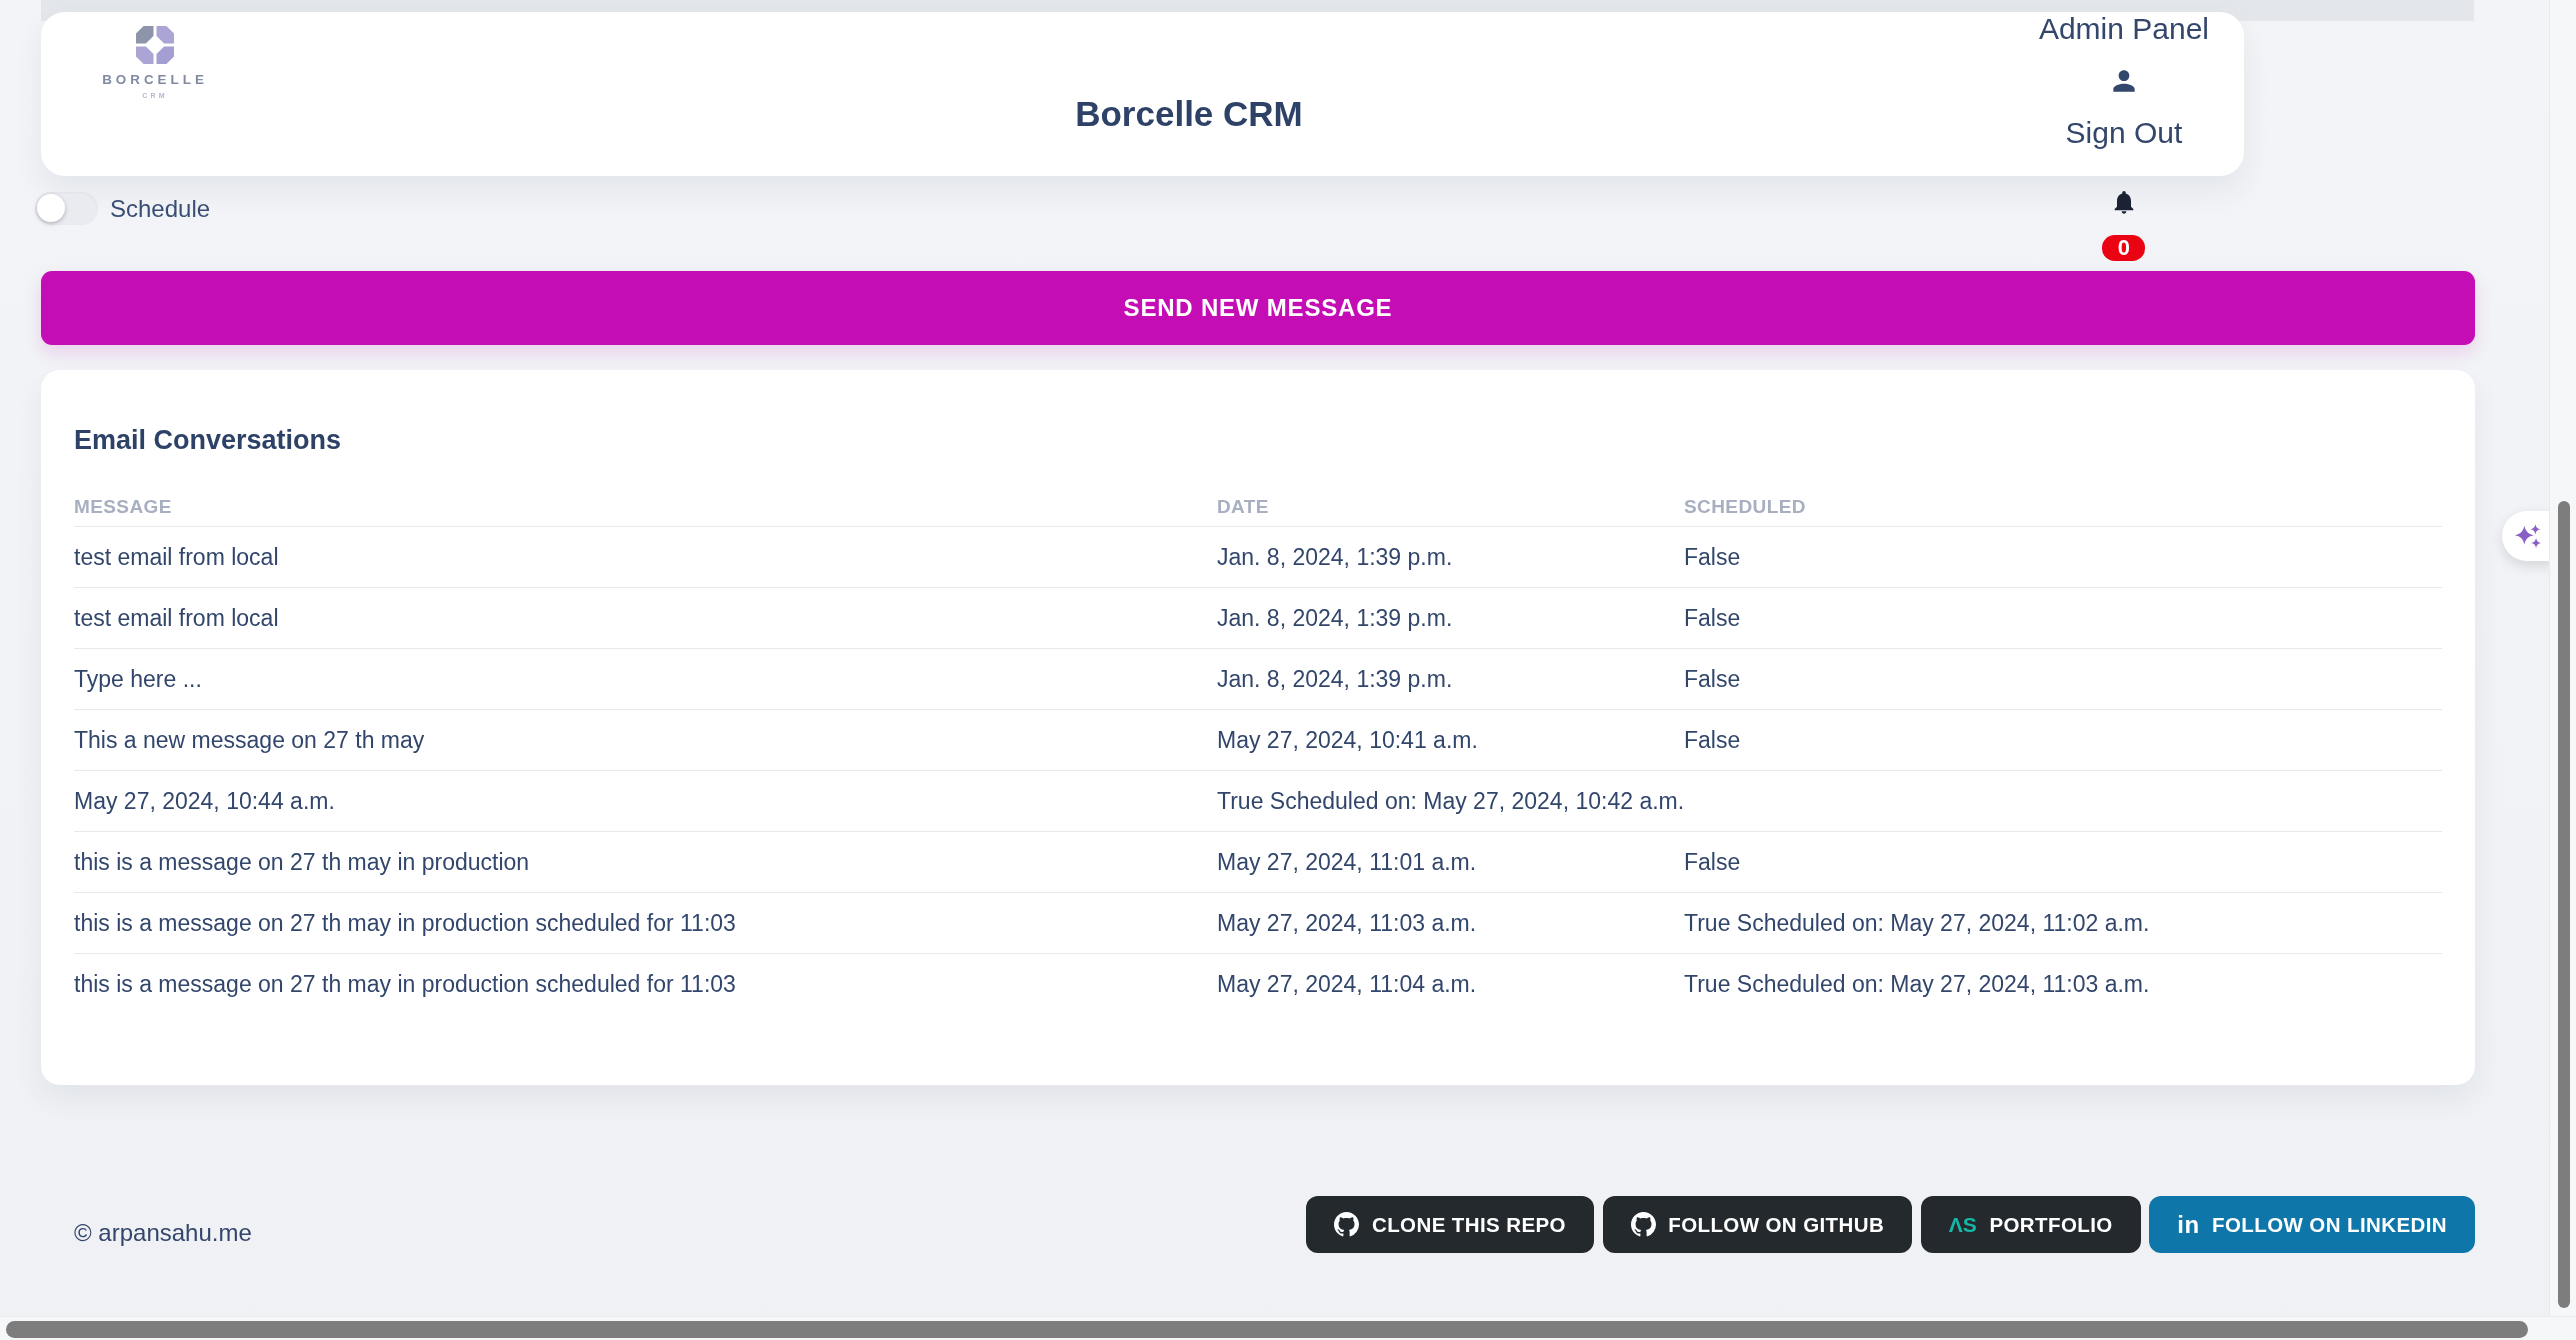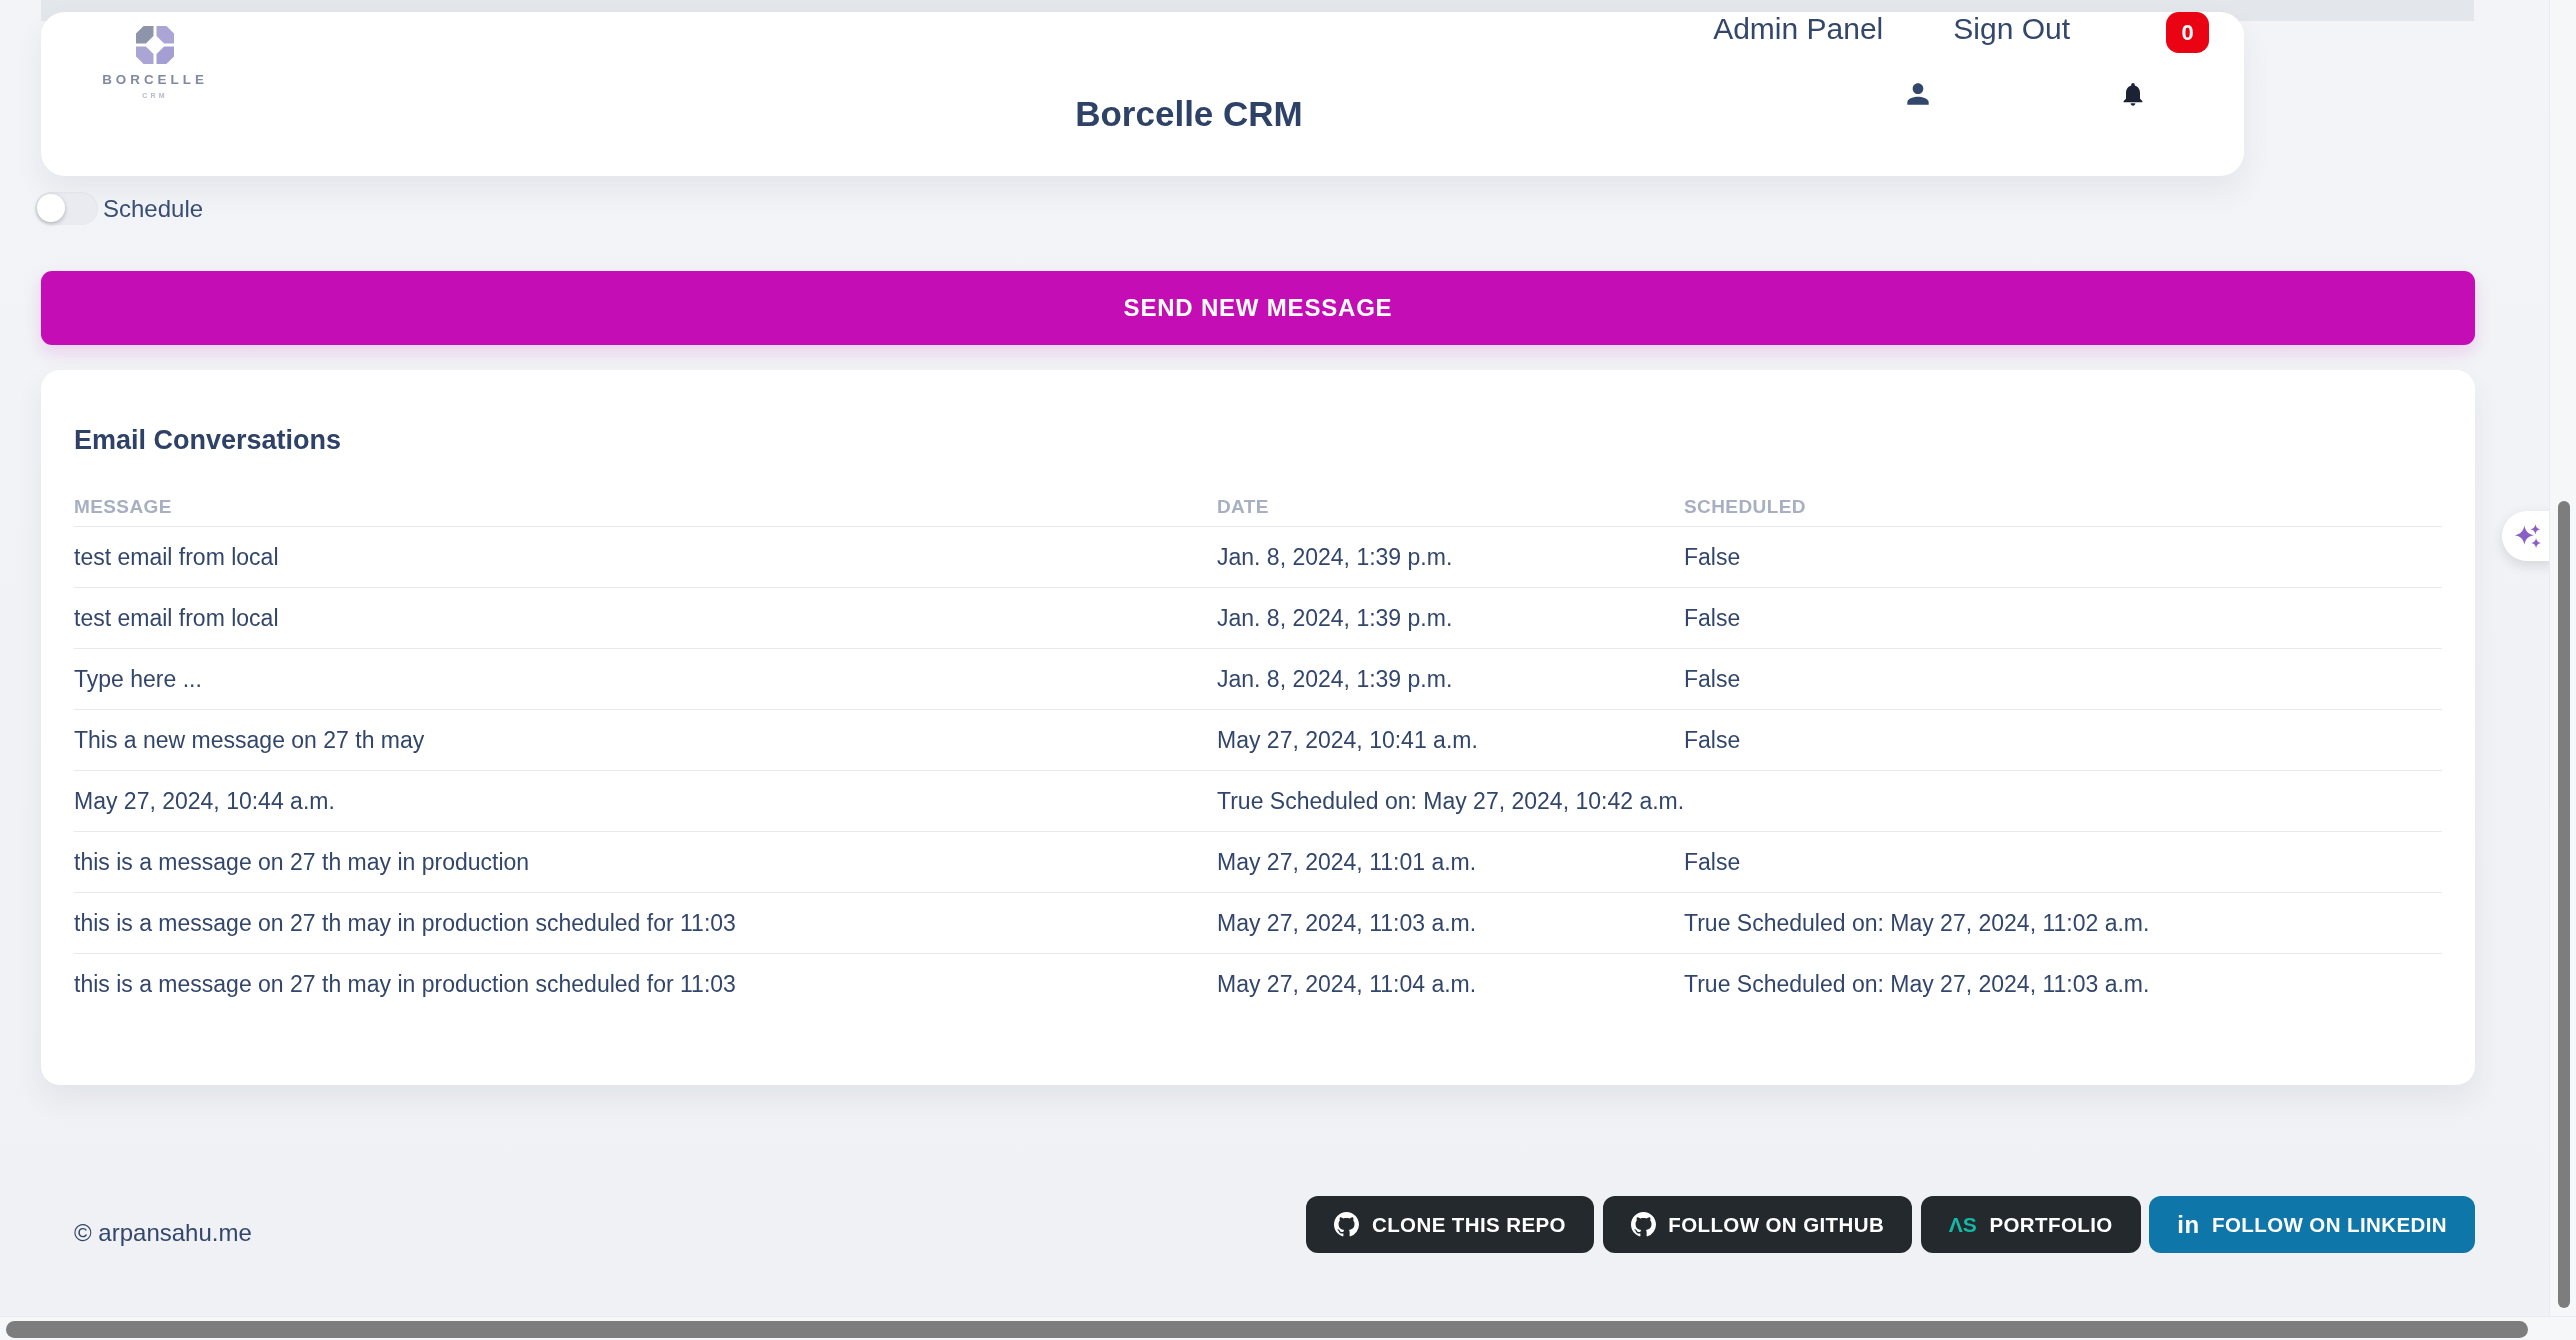--- a/index.html
+++ b/index.html
@@ -11,29 +11,29 @@
 
   
   .header-card{position:absolute;left:41px;top:12px;width:2203px;height:164px;background:#ffffff;
     border-radius:24px;box-shadow:0 14px 28px rgba(70,80,100,.08);}
   .logo{position:absolute;left:55px;top:14px;width:118px;text-align:center;}
   .logo svg{display:block;margin:0 auto;}
   .logo-brand{margin-top:8px;font-size:13.4px;font-weight:bold;letter-spacing:4px;color:#818aa2;}
   .logo-tag{margin-top:4.7px;font-size:7px;font-weight:bold;letter-spacing:3.2px;color:#b3bac9;}
   .header-title{position:absolute;left:1148px;top:82px;transform:translateX(-50%);
     font-size:35px;font-weight:bold;color:#2e4268;white-space:nowrap;}
-  .header-right{position:absolute;right:35px;top:0;height:100%;display:flex;gap:19px;}
+  .header-right{position:absolute;right:35px;top:0;height:100%;display:flex;align-items:center;gap:19px;flex-direction:column;}
   .nav-link{font-size:30px;color:#33466b;cursor:pointer;white-space:nowrap;}
   .icon-btn{display:flex;align-items:center;justify-content:center;cursor:pointer;}
   .badge{min-width:43px;height:41px;border-radius:12.6px;background:#ea0312;color:#ffffff;
     font-size:22px;font-weight:bold;display:flex;align-items:center;justify-content:center;}
   .gap-lg{width:11px;}
 
   
-  .schedule-row{position:absolute;left:35px;top:192px;display:flex;align-items:center;gap:5px;}
+  .schedule-row{position:absolute;left:35px;top:192px;display:flex;align-items:center;gap:12px;}
   .toggle{position:relative;width:63px;height:33px;border-radius:16.6px;background:#e9ebf0;
     box-shadow:inset 0 0.8px 2.4px rgba(0,0,0,.05);cursor:pointer;}
   .knob{position:absolute;left:2.4px;top:2.4px;width:28px;height:28px;border-radius:50%;background:#ffffff;
     box-shadow:0 1.6px 4.7px rgba(0,0,0,.25);}
   .schedule-label{font-size:24px;color:#3a4e74;}
 
   
   .send-btn{position:absolute;left:41px;top:271px;width:2434px;height:74px;border:none;border-radius:11px;
     background:#c40db4;color:#ffffff;font-family:inherit;font-size:24px;font-weight:bold;letter-spacing:0.8px;
     display:flex;align-items:center;justify-content:center;cursor:pointer;

